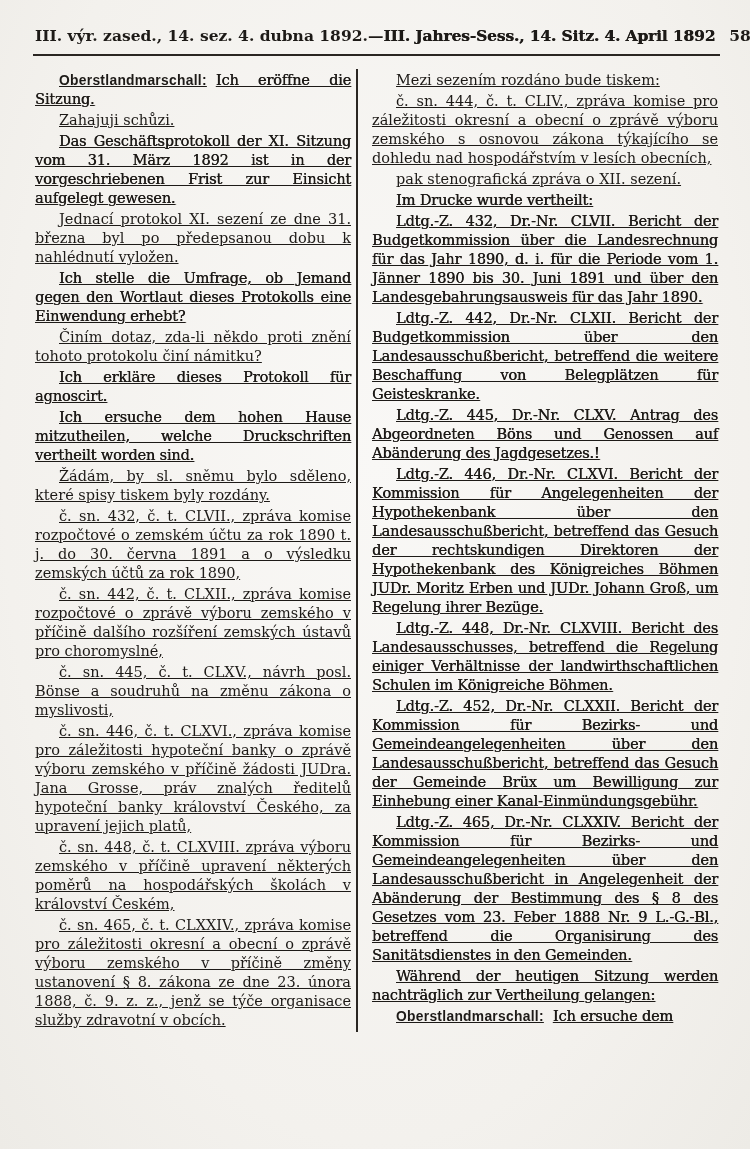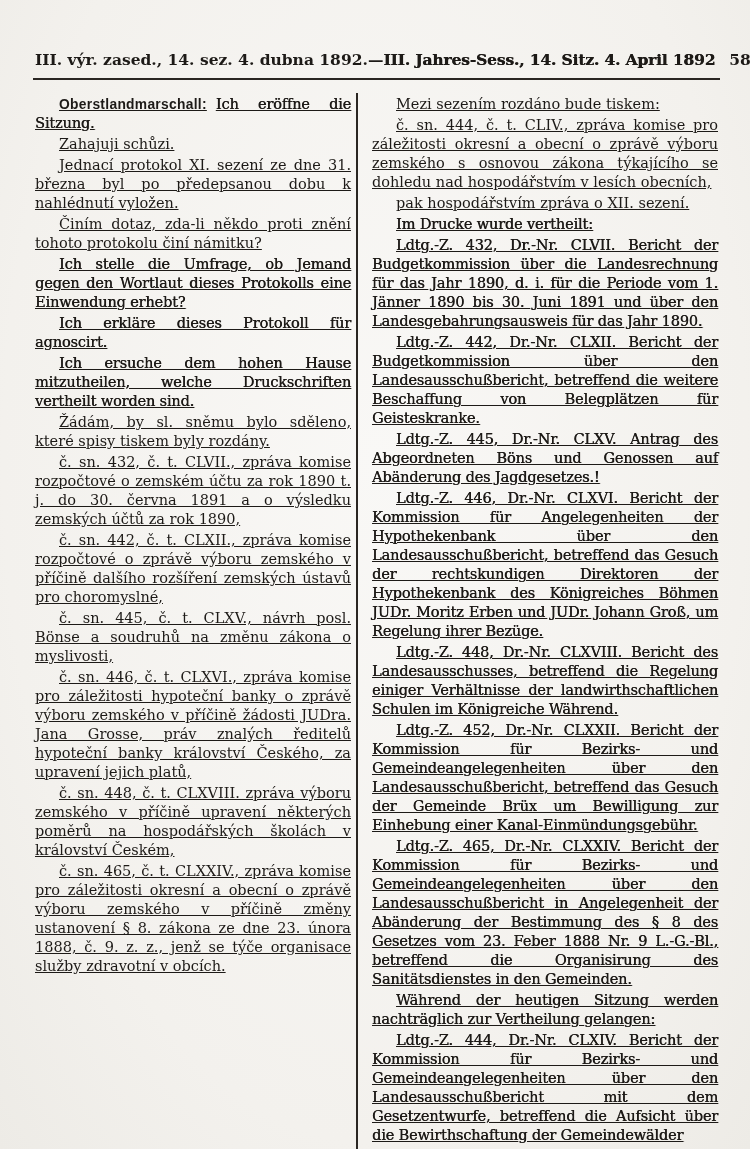--- a/index.html
+++ b/index.html
@@ -36,21 +36,21 @@
   p.para {
     margin:2px;
     text-indent:24px;
     text-align:justify;
     font-size:14.5px;
     line-height:19px;
     text-decoration:underline;
   }
   .gap    { margin-top:26px; }
   .gap-lg { margin-top:40px; }
-  .fraktur { text-shadow:0.35px 0 0 currentColor; letter-spacing:-0.15px;margin-top:24px; }
+  .fraktur { text-shadow:0.35px 0 0 currentColor; letter-spacing:-0.15px; }
   .speaker {
     font-family:"Liberation Sans", sans-serif;
     font-weight:700;
     font-size:13.8px;
     letter-spacing:0.3px;
     text-shadow:none;
     margin-right:9px;
   }
   .speaker-mid { margin:0 6px 0 0; }
 </style>
@@ -64,48 +64,48 @@
     <span>—</span>
     <span class="fraktur">III. Jahres-Sess., 14. Sitz. 4. April 1892</span>
     <span class="num">587</span>
   </div>
 
   <div class="columns">
 
     <div class="col-left">
       <p class="para fraktur"><span class="speaker">Oberstlandmarschall:</span><span>Ich eröffne die Sitzung.</span></p>
       <p class="para">Zahajuji schůzi.</p>
+      <p class="para fraktur">Das Geschäftsprotokoll der XI. Sitzung vom 31. März 1892 ist in der vorgeschriebenen Frist zur Einsicht aufgelegt gewesen.</p>
       <p class="para">Jednací protokol XI. sezení ze dne 31. března byl po předepsanou dobu k nahlédnutí vyložen.</p>
+      <p class="para fraktur">Ich stelle die Umfrage, ob Jemand gegen den Wortlaut dieses Protokolls eine Einwendung erhebt?</p>
       <p class="para">Činím dotaz, zda-li někdo proti znění tohoto protokolu činí námitku?</p>
-      <p class="para fraktur">Ich stelle die Umfrage, ob Jemand gegen den Wortlaut dieses Protokolls eine Einwendung erhebt?</p>
       <p class="para fraktur">Ich erkläre dieses Protokoll für agnoscirt.</p>
       <p class="para fraktur">Ich ersuche dem hohen Hause mitzutheilen, welche Druckschriften vertheilt worden sind.</p>
       <p class="para">Žádám, by sl. sněmu bylo sděleno, které spisy tiskem byly rozdány.</p>
       <p class="para">č. sn. 432, č. t. CLVII., zpráva komise rozpočtové o zemském účtu za rok 1890 t. j. do 30. června 1891 a o výsledku zemských účtů za rok 1890,</p>
       <p class="para">č. sn. 442, č. t. CLXII., zpráva komise rozpočtové o zprávě výboru zemského v příčině dalšího rozšíření zemských ústavů pro choromyslné,</p>
       <p class="para">č. sn. 445, č. t. CLXV., návrh posl. Bönse a soudruhů na změnu zákona o myslivosti,</p>
       <p class="para">č. sn. 446, č. t. CLXVI., zpráva komise pro záležitosti hypoteční banky o zprávě výboru zemského v příčině žádosti JUDra. Jana Grosse, práv znalých ředitelů hypoteční banky království Českého, za upravení jejich platů,</p>
       <p class="para">č. sn. 448, č. t. CLXVIII. zpráva výboru zemského v příčině upravení některých poměrů na hospodářských školách v království Českém,</p>
       <p class="para">č. sn. 465, č. t. CLXXIV., zpráva komise pro záležitosti okresní a obecní o zprávě výboru zemského v příčině změny ustanovení § 8. zákona ze dne 23. února 1888, č. 9. z. z., jenž se týče organisace služby zdravotní v obcích.</p>
     </div>
 
     <div class="divider"></div>
 
     <div class="col-right">
       <p class="para">Mezi sezením rozdáno bude tiskem:</p>
       <p class="para">č. sn. 444, č. t. CLIV., zpráva komise pro záležitosti okresní a obecní o zprávě výboru zemského s osnovou zákona týkajícího se dohledu nad hospodářstvím v lesích obecních,</p>
-      <p class="para">pak hospodářstvím zpráva o XII. sezení.</p>
+      <p class="para">pak stenografická zpráva o XII. sezení.</p>
       <p class="para fraktur">Im Drucke wurde vertheilt:</p>
       <p class="para fraktur">Ldtg.-Z. 432, Dr.-Nr. CLVII. Bericht der Budgetkommission über die Landesrechnung für das Jahr 1890, d. i. für die Periode vom 1. Jänner 1890 bis 30. Juni 1891 und über den Landesgebahrungsausweis für das Jahr 1890.</p>
       <p class="para fraktur">Ldtg.-Z. 442, Dr.-Nr. CLXII. Bericht der Budgetkommission über den Landesausschußbericht, betreffend die weitere Beschaffung von Belegplätzen für Geisteskranke.</p>
       <p class="para fraktur">Ldtg.-Z. 445, Dr.-Nr. CLXV. Antrag des Abgeordneten Böns und Genossen auf Abänderung des Jagdgesetzes.!</p>
       <p class="para fraktur">Ldtg.-Z. 446, Dr.-Nr. CLXVI. Bericht der Kommission für Angelegenheiten der Hypothekenbank über den Landesausschußbericht, betreffend das Gesuch der rechtskundigen Direktoren der Hypothekenbank des Königreiches Böhmen JUDr. Moritz Erben und JUDr. Johann Groß, um Regelung ihrer Bezüge.</p>
-      <p class="para fraktur">Ldtg.-Z. 448, Dr.-Nr. CLXVIII. Bericht des Landesausschusses, betreffend die Regelung einiger Verhältnisse der landwirthschaftlichen Schulen im Königreiche Während.</p>
+      <p class="para fraktur">Ldtg.-Z. 448, Dr.-Nr. CLXVIII. Bericht des Landesausschusses, betreffend die Regelung einiger Verhältnisse der landwirthschaftlichen Schulen im Königreiche Böhmen.</p>
       <p class="para fraktur">Ldtg.-Z. 452, Dr.-Nr. CLXXII. Bericht der Kommission für Bezirks- und Gemeindeangelegenheiten über den Landesausschußbericht, betreffend das Gesuch der Gemeinde Brüx um Bewilligung zur Einhebung einer Kanal-Einmündungsgebühr.</p>
       <p class="para fraktur">Ldtg.-Z. 465, Dr.-Nr. CLXXIV. Bericht der Kommission für Bezirks- und Gemeindeangelegenheiten über den Landesausschußbericht in Angelegenheit der Abänderung der Bestimmung des § 8 des Gesetzes vom 23. Feber 1888 Nr. 9 L.-G.-Bl., betreffend die Organisirung des Sanitätsdienstes in den Gemeinden.</p>
       <p class="para fraktur">Während der heutigen Sitzung werden nachträglich zur Vertheilung gelangen:</p>
-      <p class="para fraktur">Ldtg.-Z. 444, Dr.-Nr. CLXIV. Bericht der Kommission für Bezirks- und Gemeindeangelegenheiten über den Landesausschußbericht mit dem Gesetzentwurfe, betreffend die Aufsicht über die Bewirthschaftung der Gemeindewälder</p>
       <p class="para fraktur gap-lg"><span class="speaker">Oberstlandmarschall:</span><span>Ich ersuche dem</span></p>
     </div>
 
   </div>
 
 </div>
 
 </body></html>

